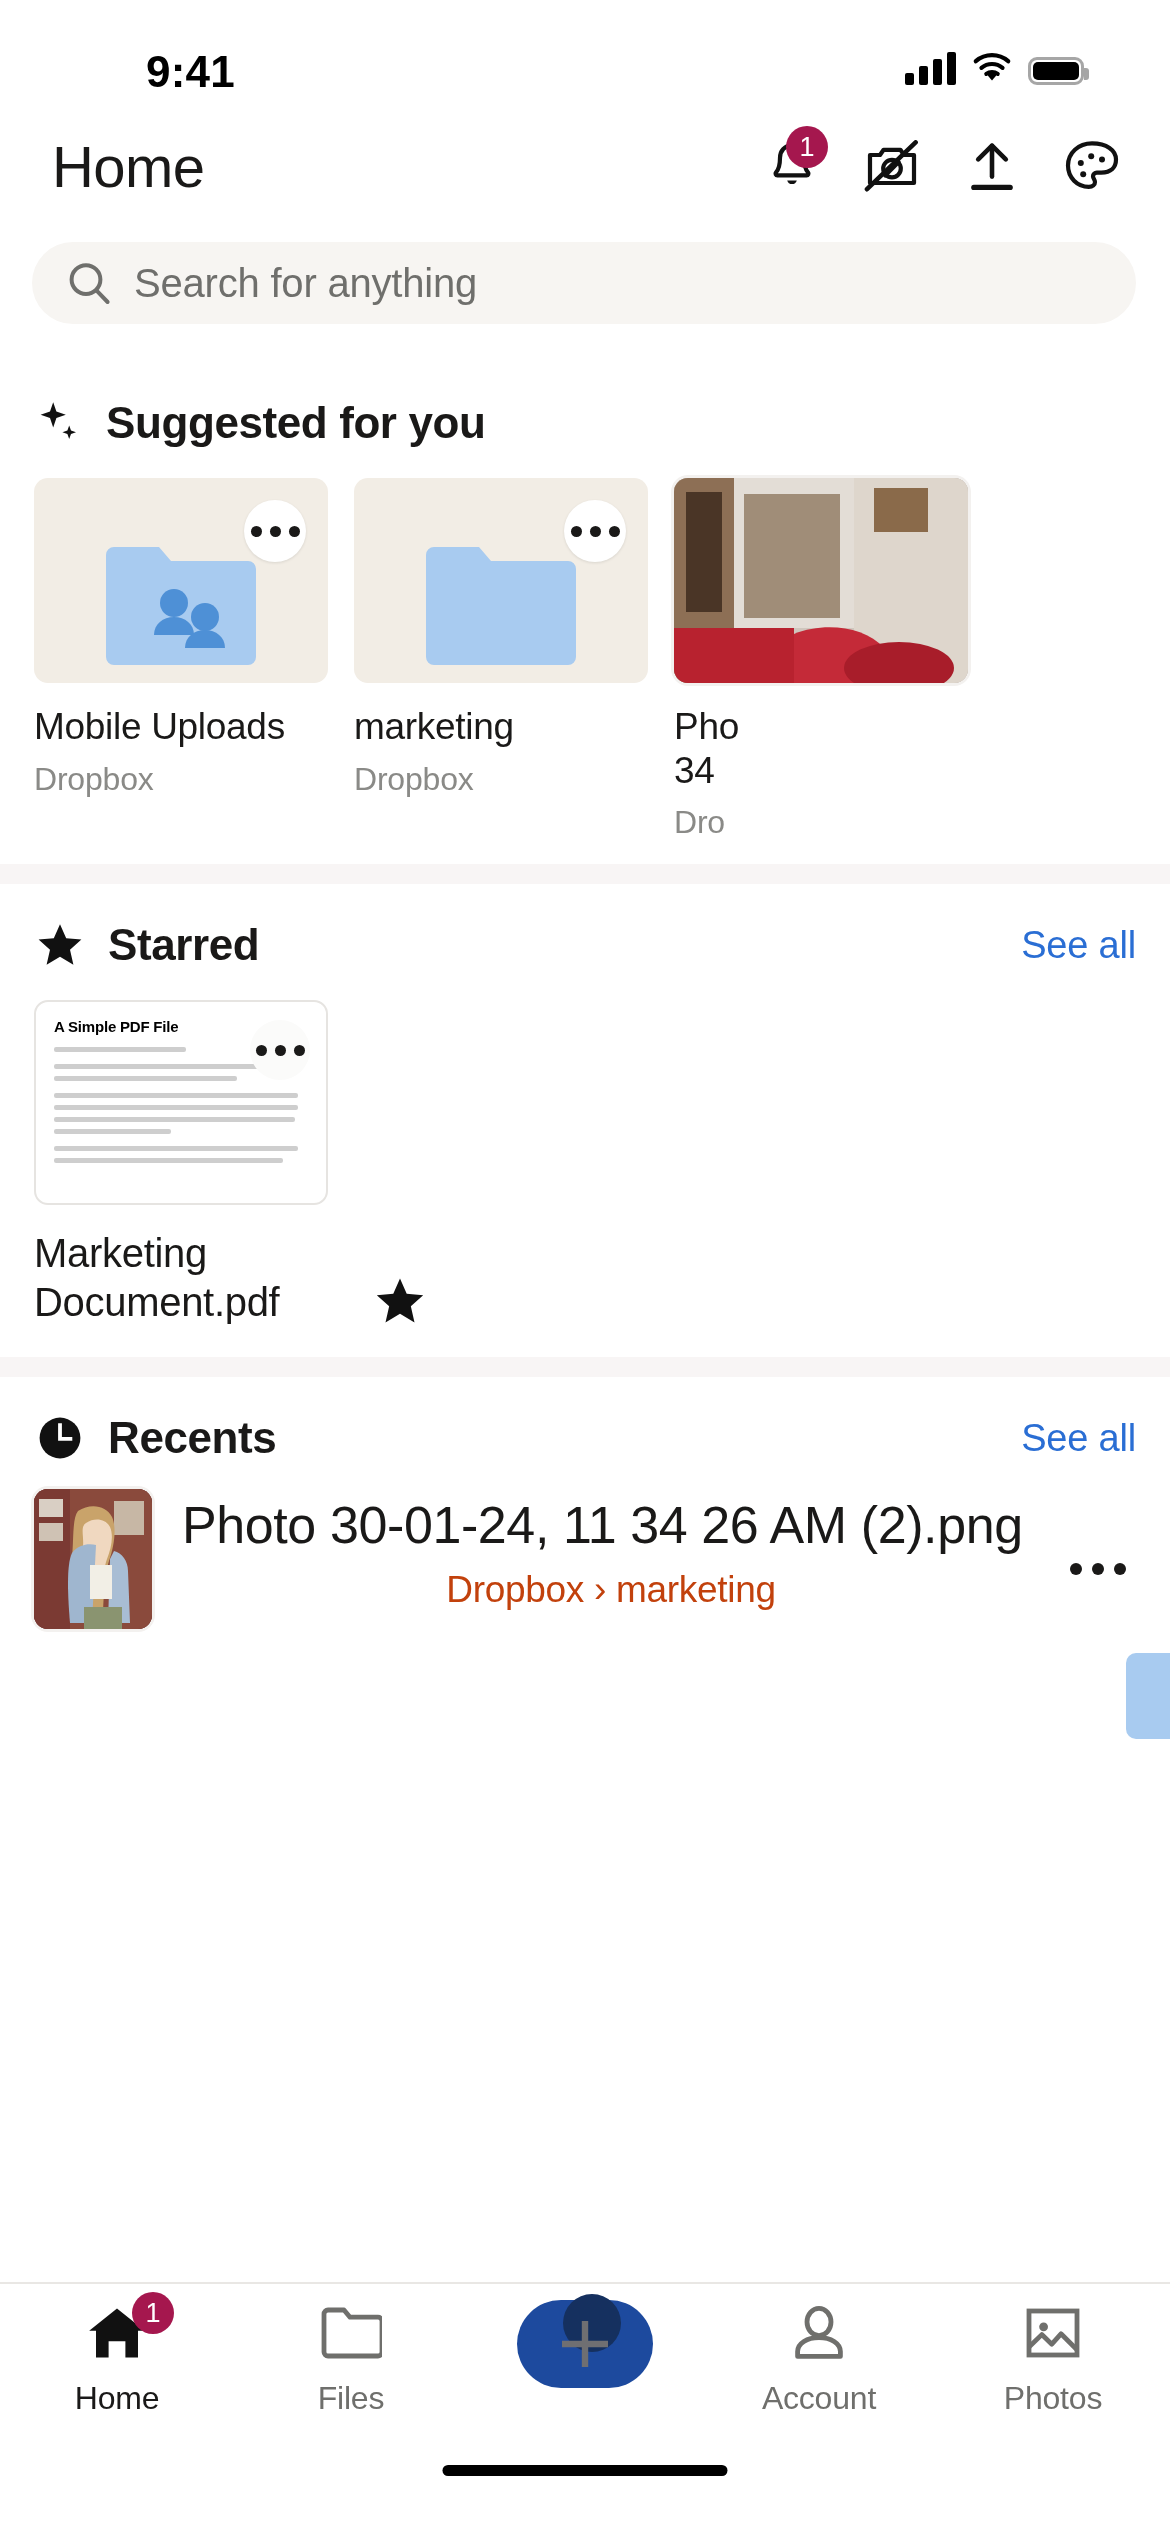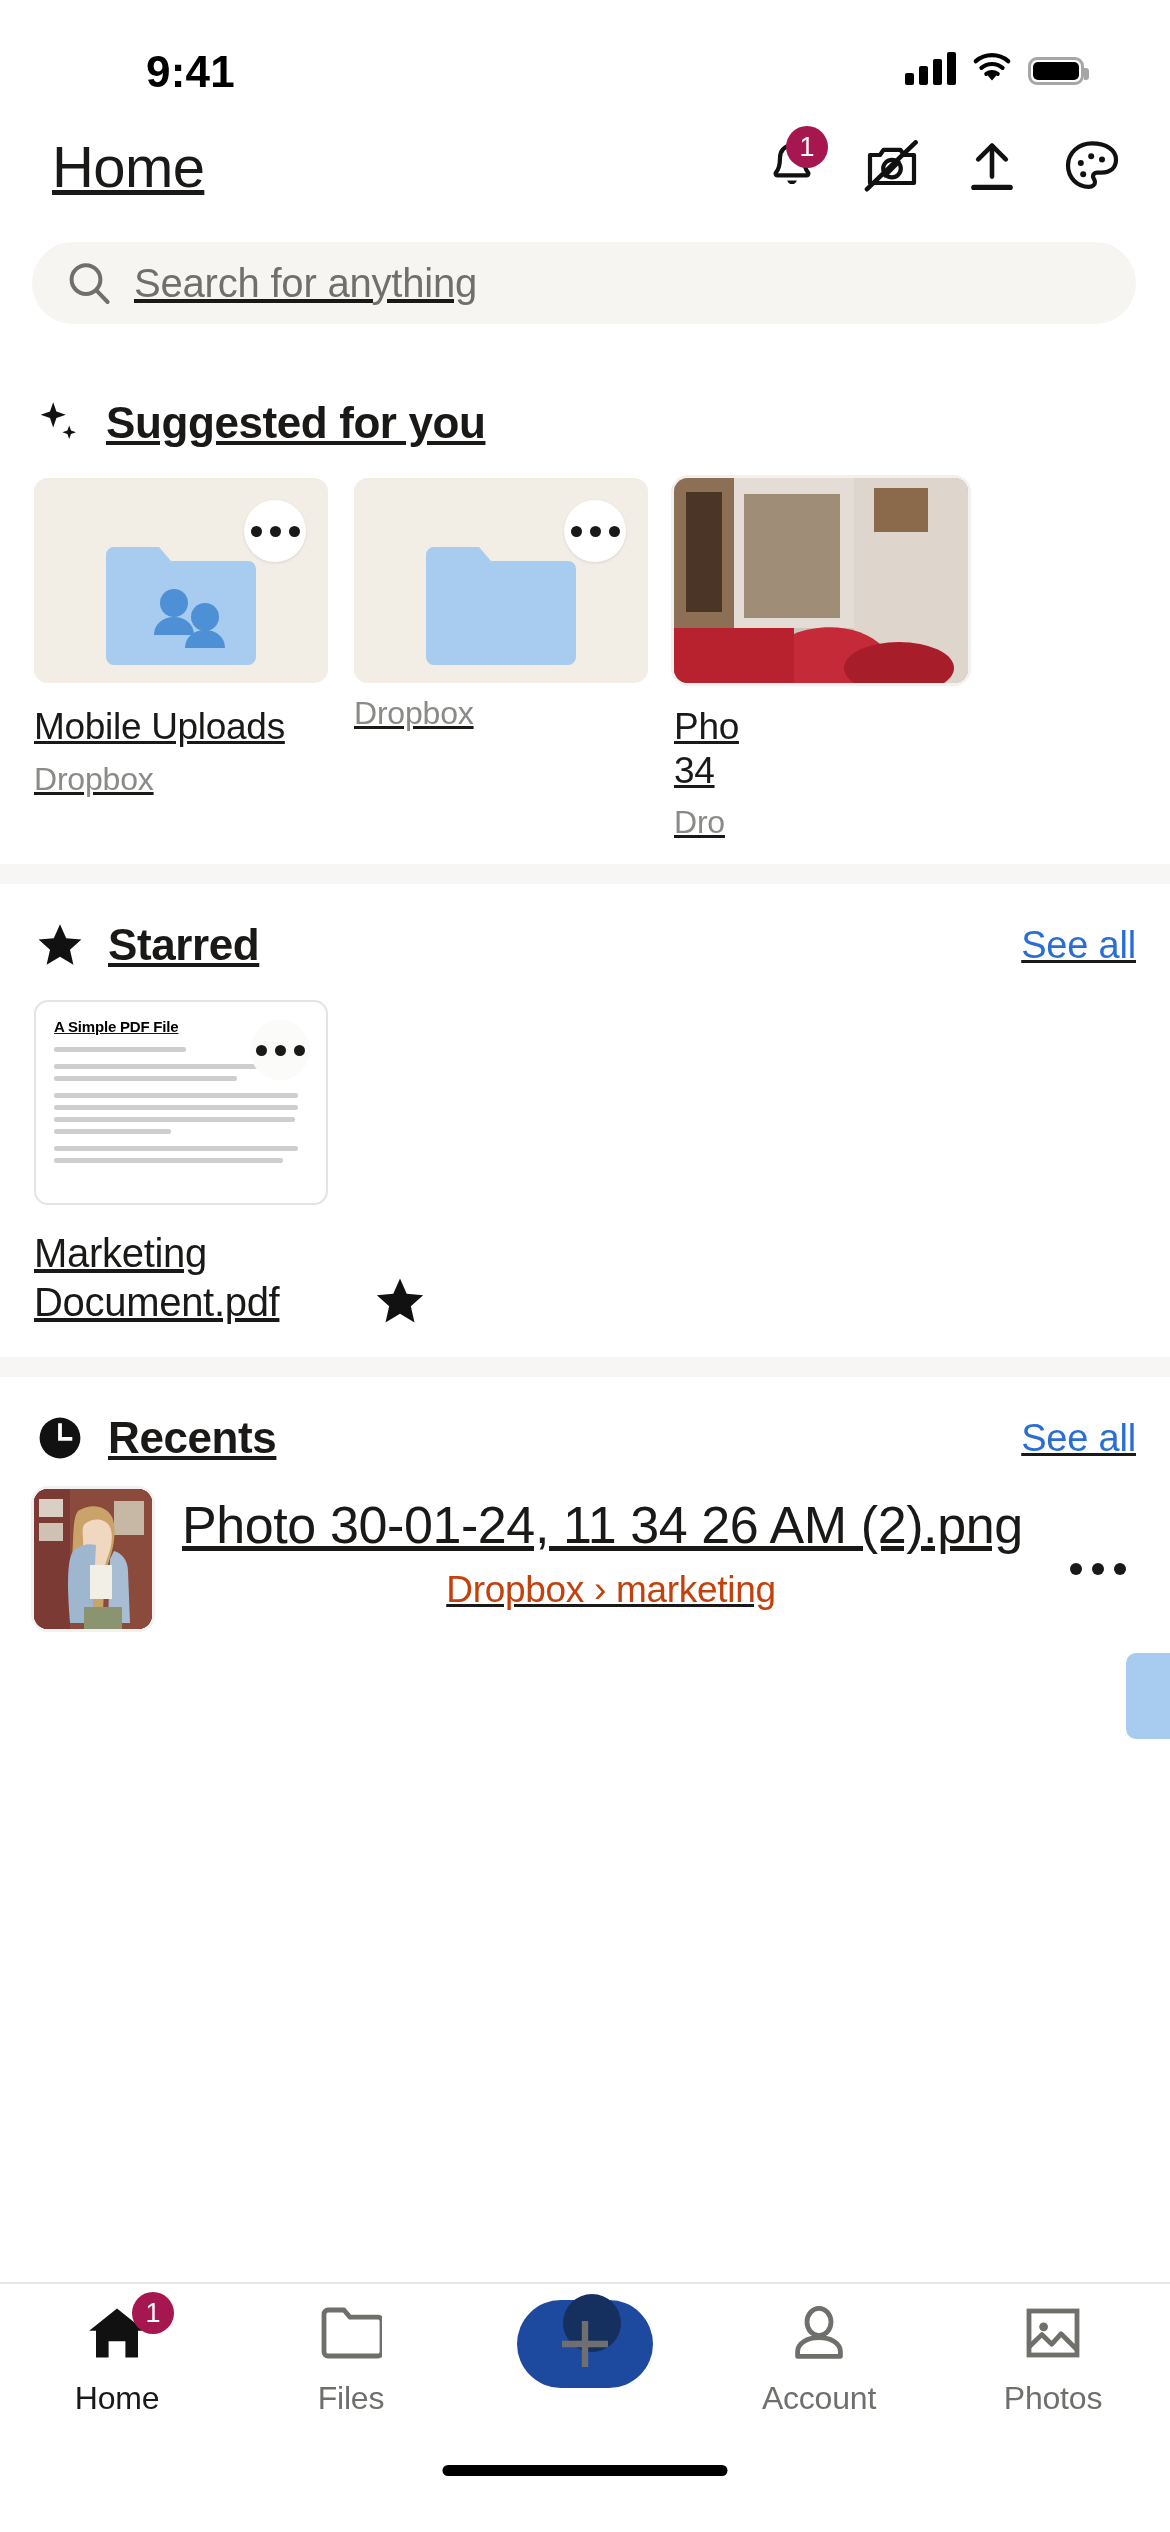--- a/index.html
+++ b/index.html
@@ -4,21 +4,21 @@
 <style>
   * { margin:0; padding:0; box-sizing:border-box; -webkit-font-smoothing:antialiased; }
   html,body { width:1170px; height:2532px; }
   body {
     font-family:"Liberation Sans", sans-serif;
     background:#ffffff;
     color:#1a1918;
     overflow:hidden;
     position:relative;
   }
-  .phone { width:1170px; height:2504px; position:relative; background:#fff; overflow:hidden;text-decoration:underline; }
+  .phone { width:1170px; height:2504px; position:relative; background:#fff; overflow:hidden; }
 
   
   .statusbar { height:112px; position:relative; }
   .sb-time {
     position:absolute; left:146px; top:47px;
     font-size:44px; font-weight:600; letter-spacing:0.2px; color:#000;
   }
   .sb-right { position:absolute; right:86px; top:52px; display:flex; align-items:flex-end; gap:16px; }
   .bars { display:flex; align-items:flex-end; gap:5px; height:33px; }
   .bars i { display:block; width:9px; background:#000; border-radius:2px; }
@@ -267,20 +267,21 @@
       <div class="sugg-thumb">
         <svg class="folder-ic" viewBox="0 0 150 118">
           <path d="M0 8a8 8 0 0 1 8-8h45l12 14h77a8 8 0 0 1 8 8v88a8 8 0 0 1-8 8H8a8 8 0 0 1-8-8z" fill="#a8cbf0"></path>
         </svg>
         <div class="dots-btn">
             <span></span>
             <span></span>
             <span></span>
           </div>
       </div>
+      <div class="sugg-name">marketing</div>
       <div class="sugg-sub">Dropbox</div>
     </div>
 
     <div class="sugg">
       <div class="photo-thumb">
         <svg viewBox="0 0 294 205" width="294" height="205">
           <rect width="294" height="205" fill="#cfc6bd"></rect>
           <rect x="0" y="0" width="60" height="205" fill="#8d6f55"></rect>
           <rect x="12" y="14" width="36" height="120" fill="#4a3526"></rect>
           <rect x="60" y="0" width="120" height="150" fill="#e3ddd6"></rect>

